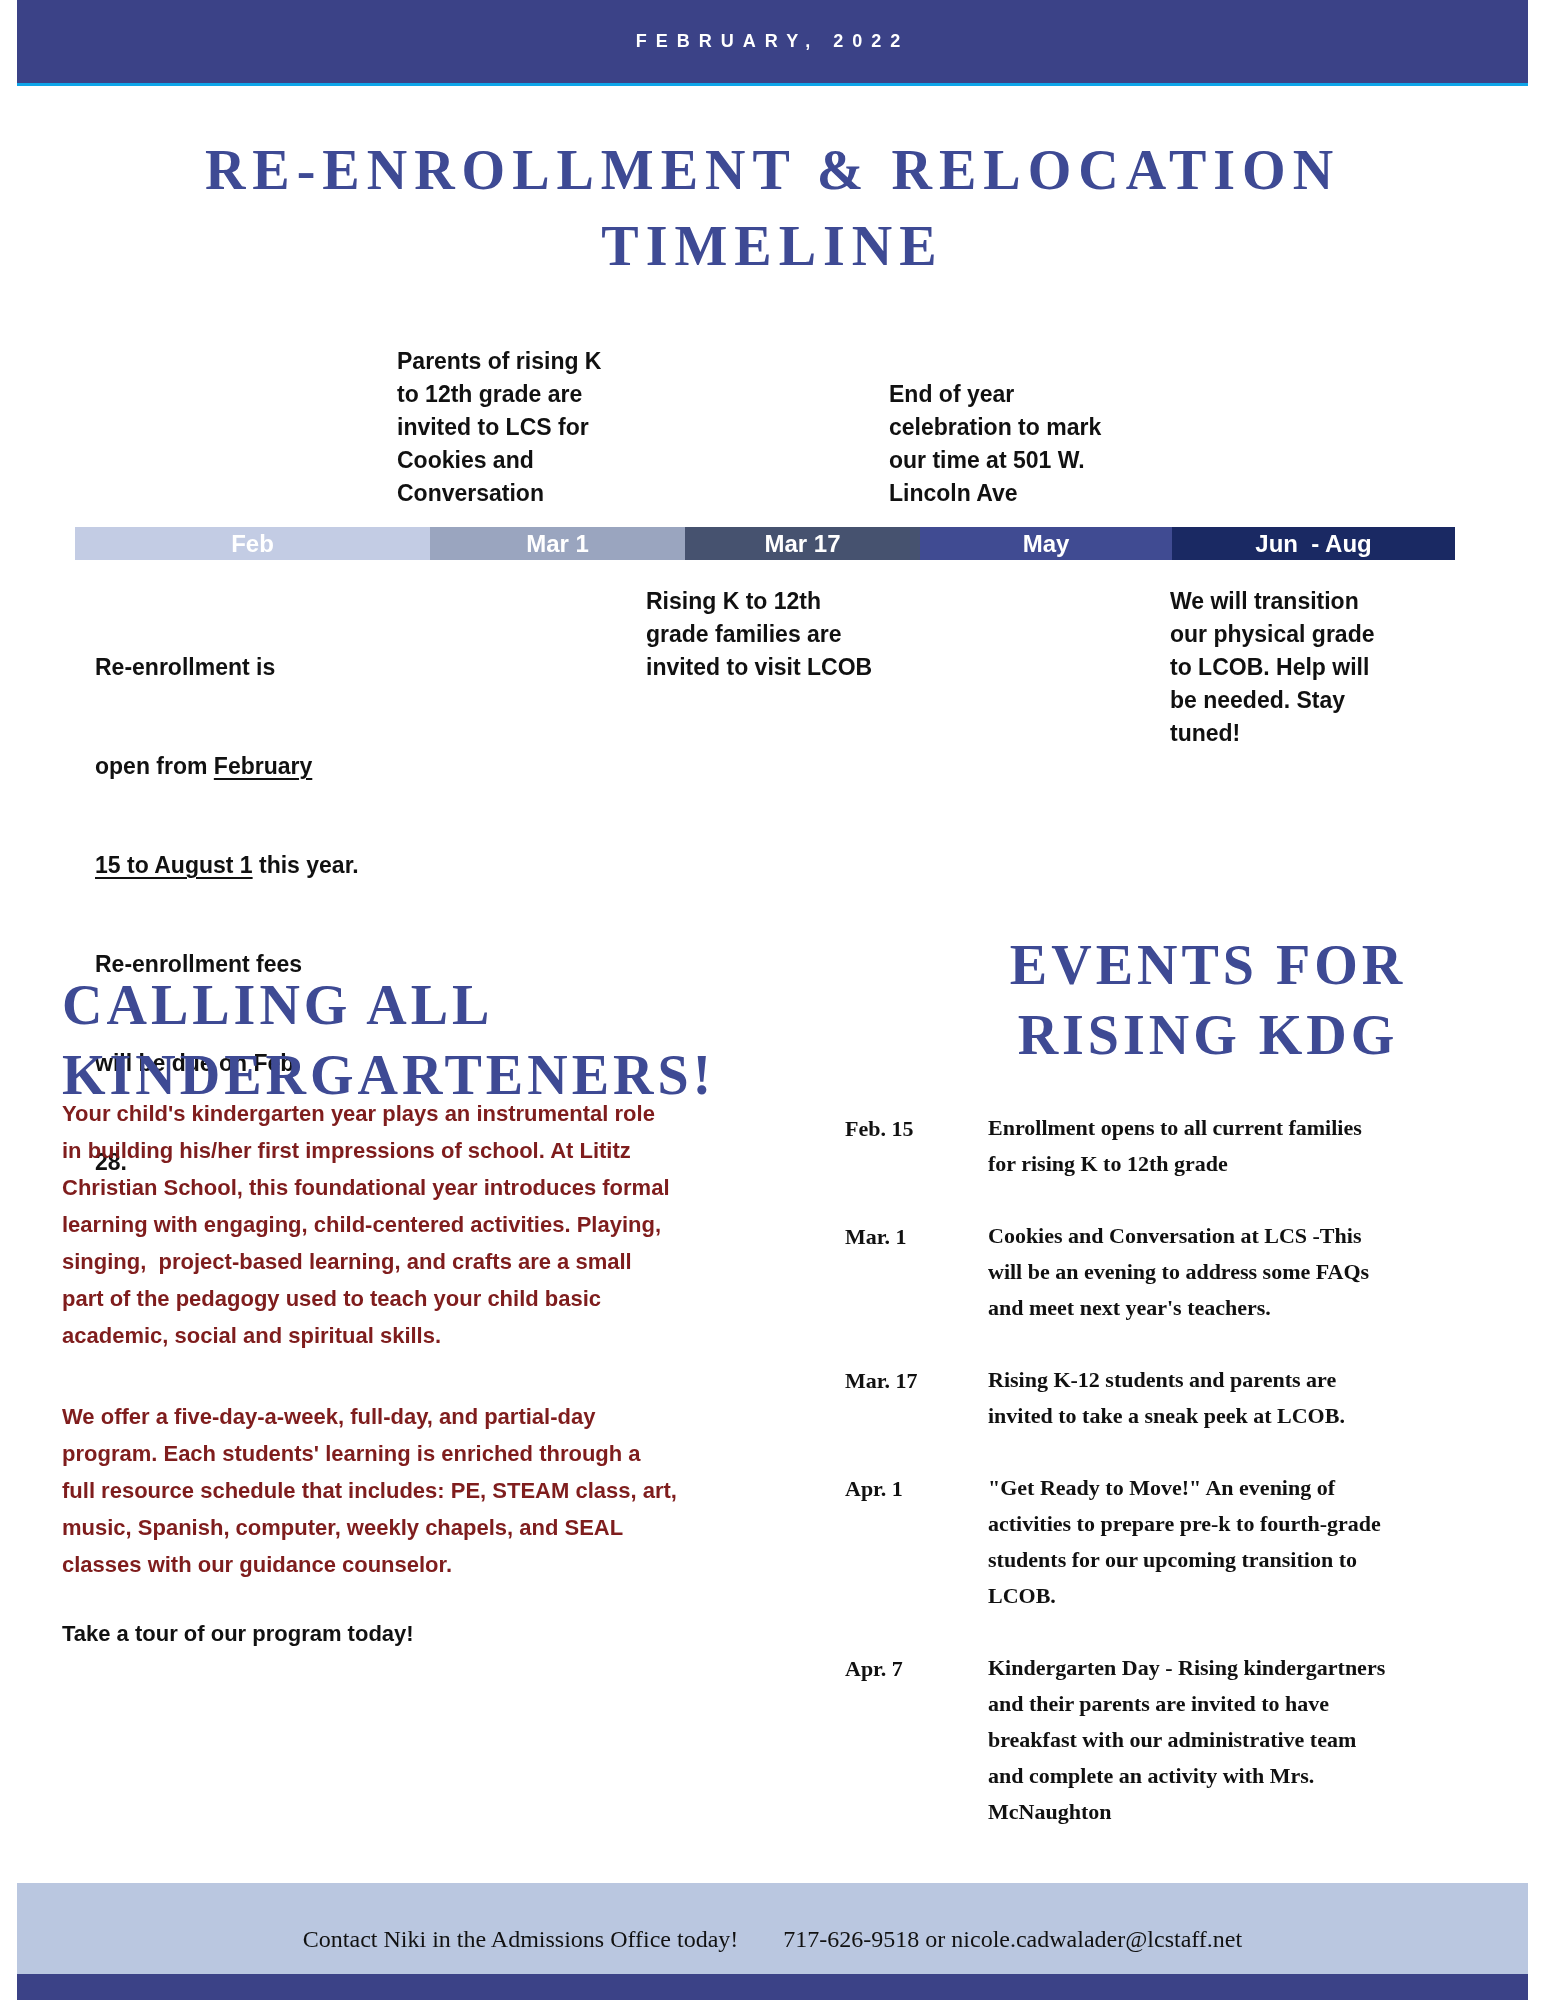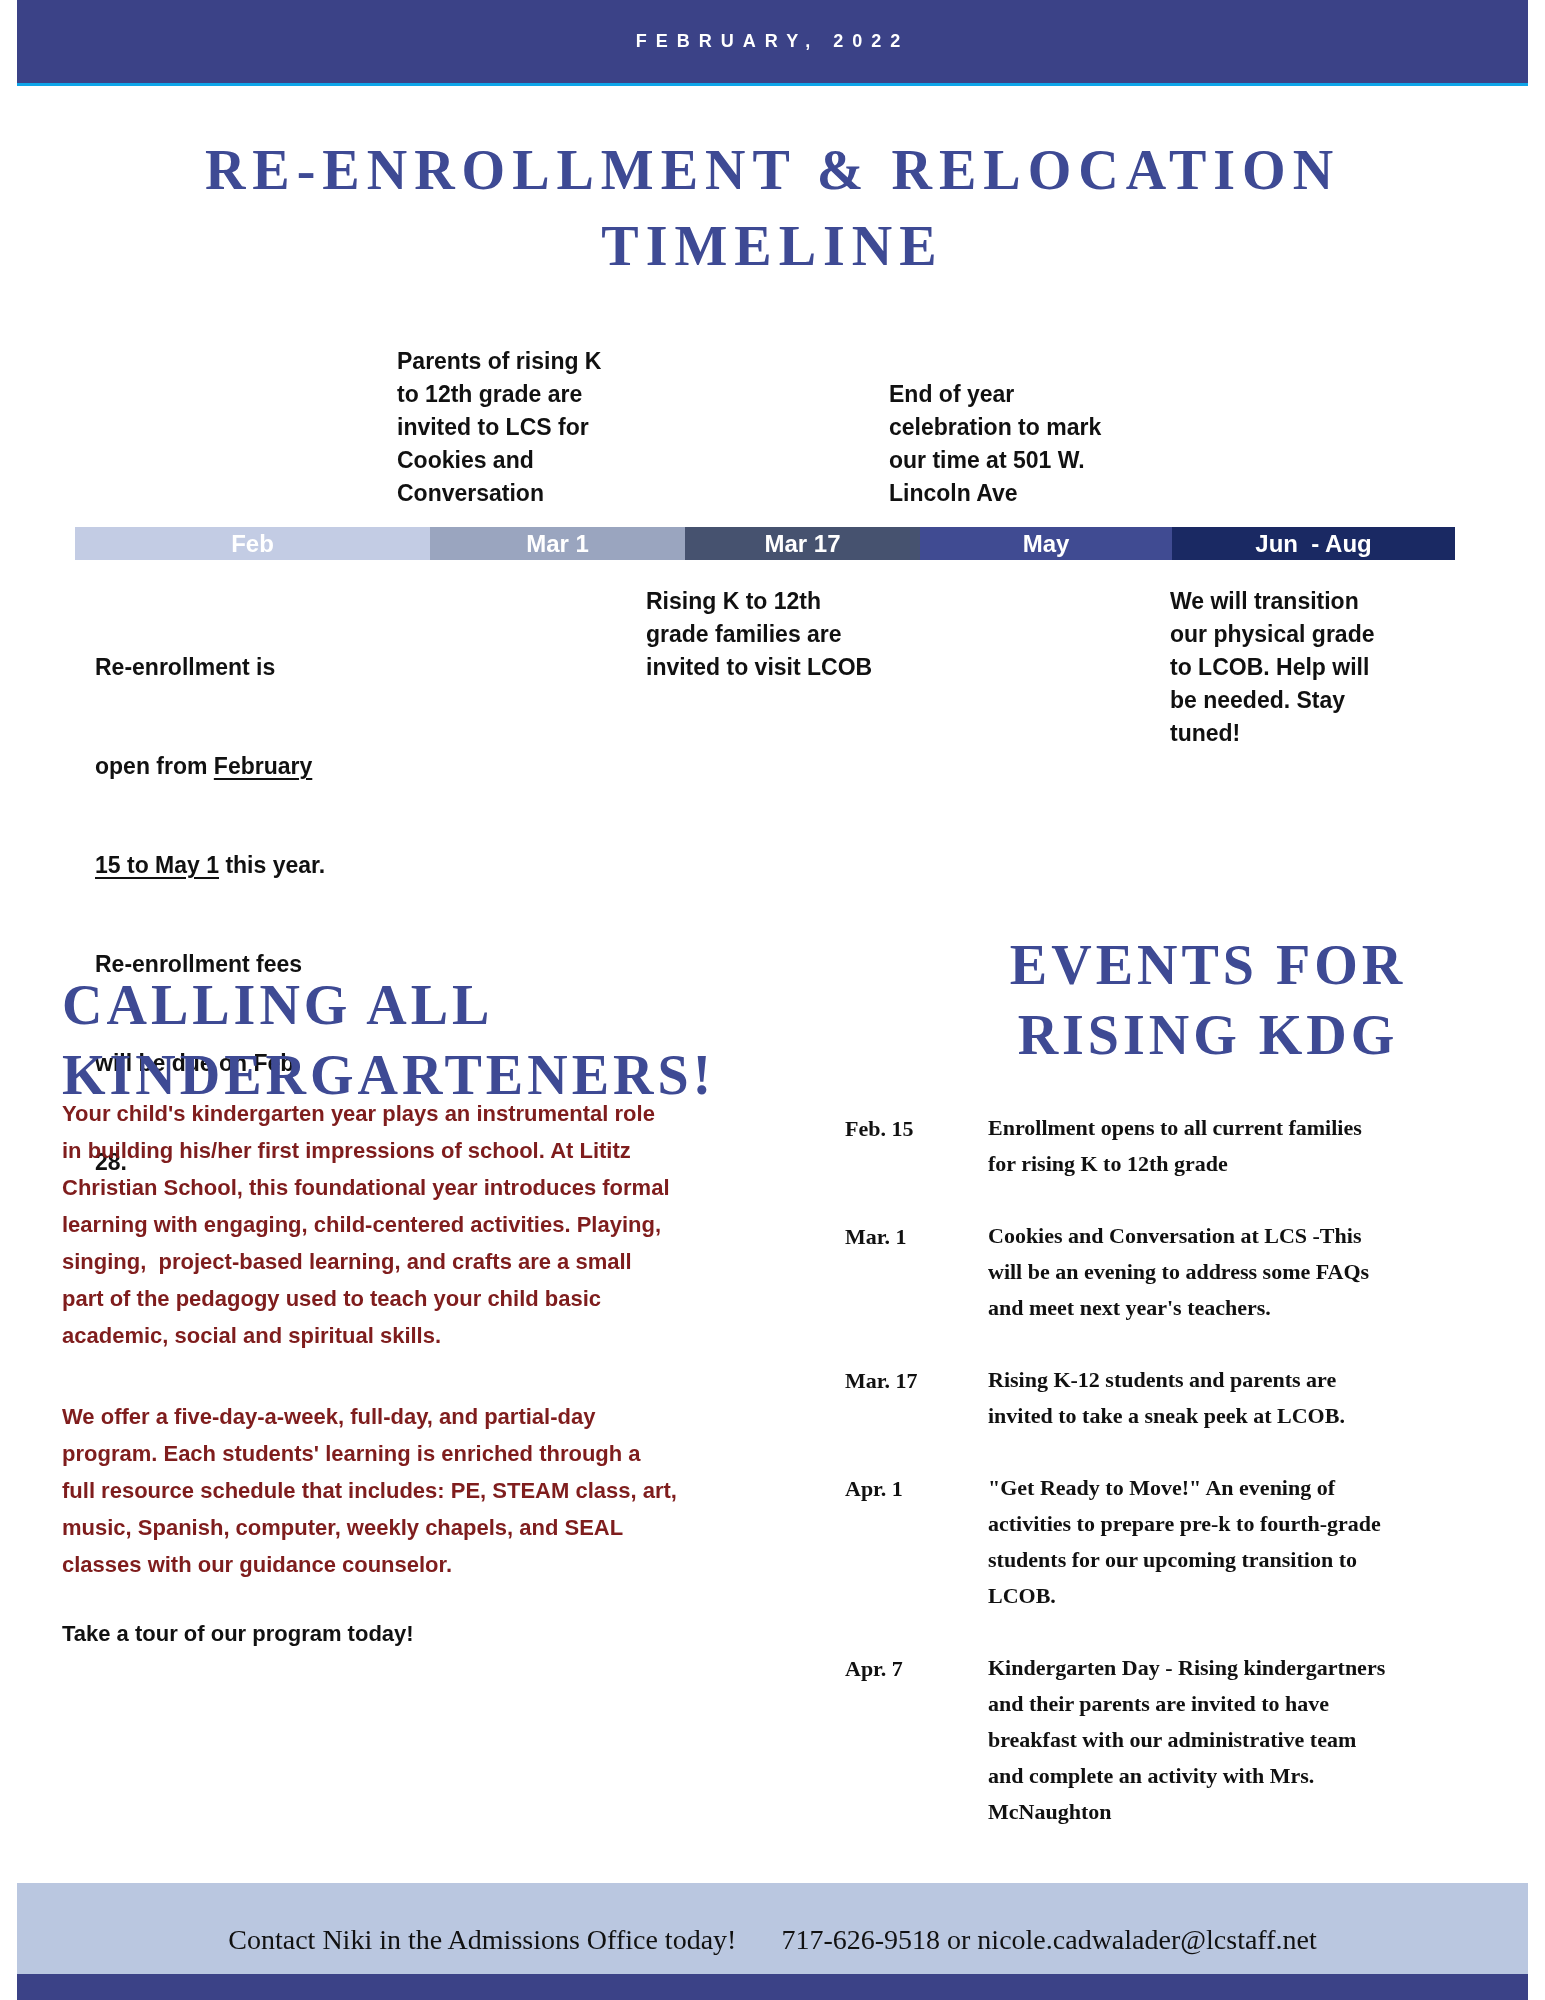--- a/index.html
+++ b/index.html
@@ -81,21 +81,21 @@
   }
   .event-desc{
     width:517px;font-weight:bold;font-size:22px;line-height:36px;
     white-space:pre-wrap;
   }
 
   
   .footer-band{
     left:17px;top:1883px;width:1511px;height:113px;background:#bac7e0;
     display:flex;align-items:center;justify-content:center;gap:45px;
-    font-family:"Liberation Serif", serif;font-size:28px;color:#111111;
+    font-family:"Liberation Serif", serif;font-size:24px;color:#111111;
   }
   .bottom-bar{left:17px;top:1974px;width:1511px;height:26px;background:#3b4287;}
 </style>
 </head>
 <body>
 
 <div class="abs top-banner" style="background-color: rgb(59, 66, 135);">
   <span class="top-banner-text">FEBRUARY, 2022</span>
 </div>
 
@@ -116,21 +116,21 @@
   <div class="tl-seg seg-0" style="background-color: rgb(195, 204, 228);">Feb</div>
   <div class="tl-seg seg-1" style="background-color: rgb(154, 165, 191);">Mar 1</div>
   <div class="tl-seg seg-2" style="background-color: rgb(70, 82, 111);">Mar 17</div>
   <div class="tl-seg seg-3" style="background-color: rgb(64, 75, 146);">May</div>
   <div class="tl-seg seg-4" style="background-color: rgb(26, 41, 99);">Jun  - Aug</div>
 </div>
 
 <div class="abs tl-note tl-note-feb">
   <div>Re-enrollment is</div>
   <div><span>open from </span><span class="u">February</span></div>
-  <div><span class="u">15 to May 1</span><span> this year.</span></div>
+  <div><span class="u">15 to August 1</span><span> this year.</span></div>
   <div>Re-enrollment fees</div>
   <div>will be due on Feb.</div>
   <div>28.</div>
 </div>
 
 <div class="abs tl-note tl-note-mar17">Rising K to 12th
 grade families are
 invited to visit LCOB</div>
 <div class="abs tl-note tl-note-junaug">We will transition
 our physical grade

